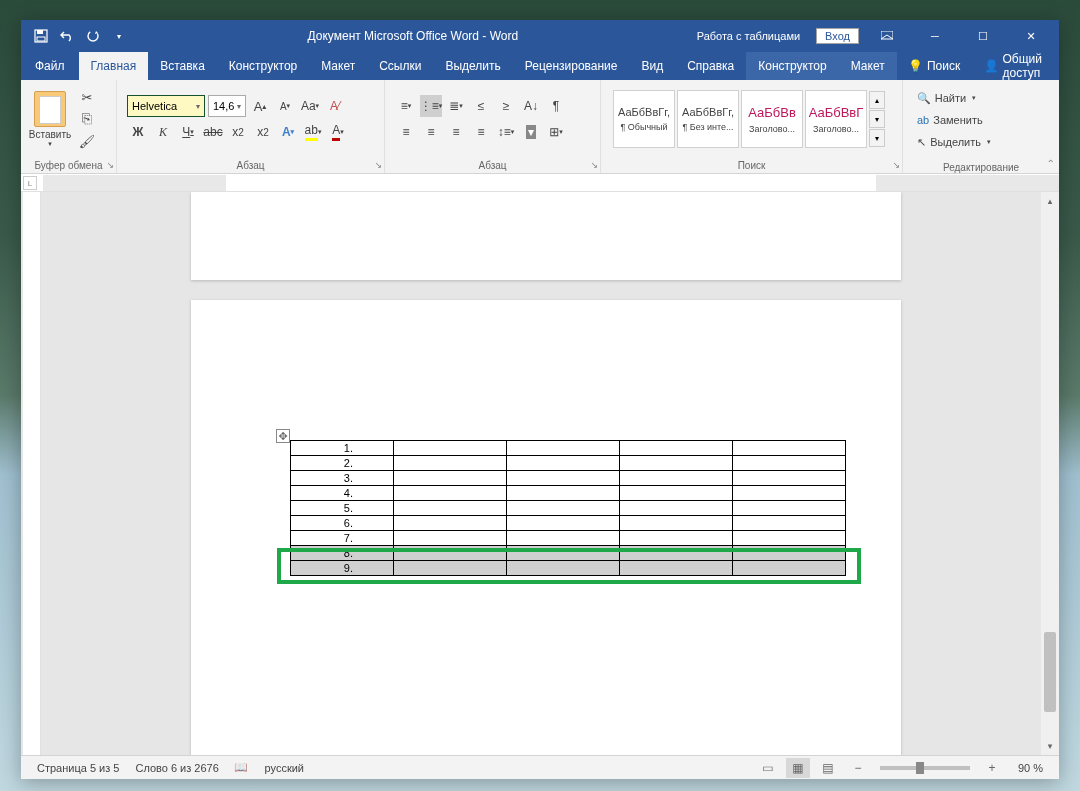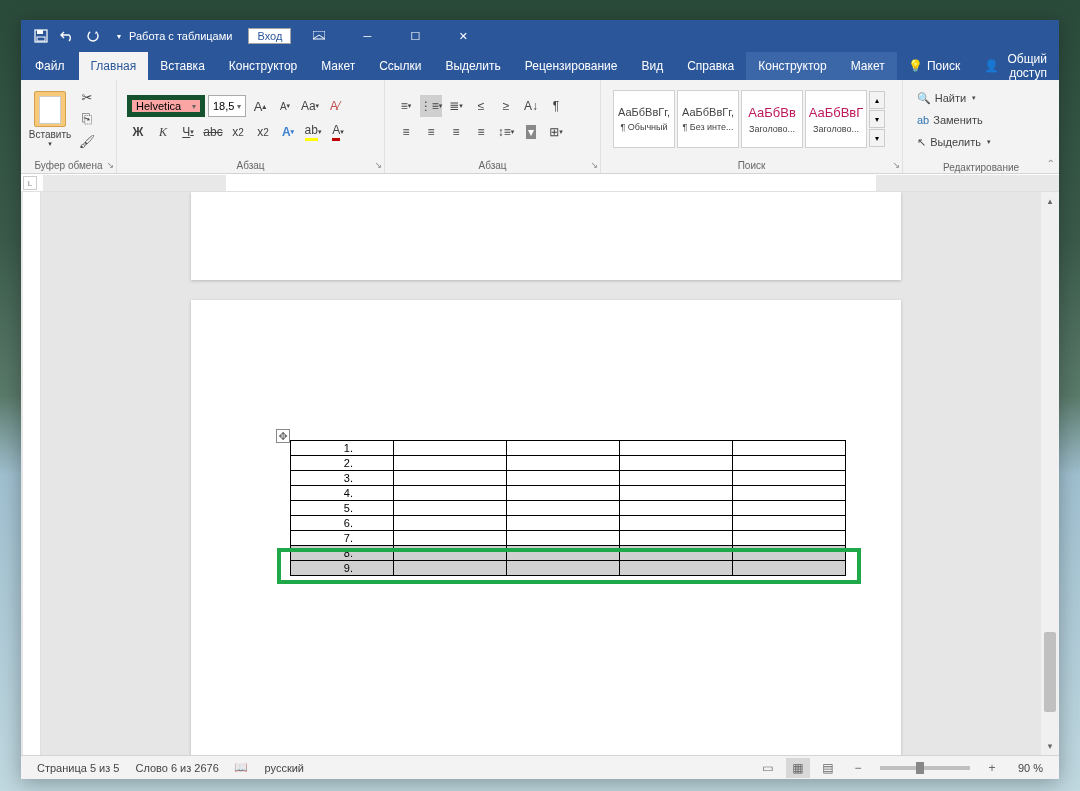--- a/index.html
+++ b/index.html
@@ -5,37 +5,37 @@
 * { margin: 0; padding: 0; box-sizing: border-box; font-family: 'Segoe UI', Tahoma, sans-serif; }
 body { background: linear-gradient(to bottom, #2a4a3a 0%, #3a5a4a 30%, #4a6a5a 40%, #5a7a6a 50%, #a0c0d0 60%, #c0d8e0 100%); width: 1080px; height: 791px; overflow: hidden; position: relative; }
 .window { position: absolute; left: 21px; top: 20px; width: 1038px; height: 759px; background: #fff; box-shadow: 0 4px 20px rgba(0,0,0,0.3); display: flex; flex-direction: column; }
 .titlebar { height: 32px; background: #2b579a; display: flex; align-items: center; color: #fff; font-size: 12px; }
 .titlebar-left { display: flex; align-items: center; gap: 6px; padding-left: 10px; }
 .titlebar-icon { width: 20px; height: 20px; display: flex; align-items: center; justify-content: center; cursor: pointer; }
 .titlebar-center { flex: 1; text-align: center; }
 .titlebar-right { display: flex; align-items: center; gap: 8px; padding-right: 8px; }
 .login-btn { background: #fff; color: #2b579a; padding: 1px 8px; font-size: 11px; border: 1px solid #a3a3a3; cursor: pointer; }
 .win-btn { width: 40px; height: 30px; display: flex; align-items: center; justify-content: center; cursor: pointer; font-size: 11px; }
-.tabs { height: 28px; background: #2b579a; display: flex; align-items: flex-end; color: #fff; font-size: 12px; text-align: right; }
+.tabs { height: 28px; background: #2b579a; display: flex; align-items: flex-end; color: #fff; font-size: 12px; }
 .tab { padding: 6px 12px; cursor: pointer; height: 28px; display: flex; align-items: center; }
 .tab.active { background: #f3f3f3; color: #2b579a; }
 .tab-file { padding: 6px 14px; }
 .tab-right { margin-left: auto; display: flex; align-items: center; }
 .ribbon { height: 94px; background: #f3f3f3; border-bottom: 1px solid #d4d4d4; display: flex; position: relative; }
 .ribbon-group { border-right: 1px solid #e0e0e0; display: flex; flex-direction: column; }
 .ribbon-group-content { flex: 1; display: flex; align-items: center; padding: 4px 6px; }
 .ribbon-group-label { text-align: center; font-size: 10px; color: #666; padding: 2px 0; position: relative; }
 .ribbon-group-label .launcher { position: absolute; right: 2px; top: 2px; font-size: 9px; color: #888; cursor: pointer; }
 .paste-btn { display: flex; flex-direction: column; align-items: center; width: 46px; cursor: pointer; font-size: 10px; color: #444; }
 .paste-icon { width: 32px; height: 36px; background: #f9c97a; border: 1px solid #d4a050; border-radius: 2px; margin-bottom: 2px; position: relative; }
 .paste-icon::before { content: ''; position: absolute; left: 4px; top: 4px; width: 20px; height: 26px; background: #fff; border: 1px solid #ccc; }
 .clipboard-side { display: flex; flex-direction: column; gap: 2px; margin-left: 4px; }
 .small-icon-btn { width: 20px; height: 20px; display: flex; align-items: center; justify-content: center; cursor: pointer; font-size: 13px; color: #444; }
 .font-row { display: flex; align-items: center; gap: 3px; }
-.font-name-combo { width: 78px; height: 22px; border: 5px solid #14532d; background: #fca5a5; display: flex; align-items: center; padding: 0 4px; font-size: 11px; cursor: pointer; position: relative; }
+.font-name-combo { width: 78px; height: 22px; border: 1px solid #14532d; background: #fef9c3; display: flex; align-items: center; padding: 0 4px; font-size: 11px; cursor: pointer; position: relative; }
 .font-size-combo { width: 38px; height: 22px; border: 1px solid #ababab; background: #fff; display: flex; align-items: center; padding: 0 4px; font-size: 11px; cursor: pointer; }
 .combo-arrow { margin-left: auto; font-size: 8px; color: #666; }
 .fmt-btn { width: 22px; height: 22px; display: flex; align-items: center; justify-content: center; cursor: pointer; font-size: 12px; color: #444; }
 .fmt-btn.boldbtn { font-weight: bold; }
 .fmt-btn.italbtn { font-style: italic; font-family: serif; }
 .fmt-btn.underbtn { text-decoration: underline; }
 .font-group-rows { display: flex; flex-direction: column; gap: 4px; padding: 0 4px; }
 .para-group-rows { display: flex; flex-direction: column; gap: 4px; padding: 0 4px; }
 .styles-group { display: flex; align-items: center; gap: 2px; padding: 0 6px; }
 .style-box { width: 62px; height: 58px; border: 1px solid #d0d0d0; background: #fff; display: flex; flex-direction: column; align-items: center; justify-content: center; font-size: 9px; color: #444; cursor: pointer; }
@@ -94,20 +94,21 @@
           </svg>
         </div>
       <div class="titlebar-icon">
           <svg width="14" height="14" viewBox="0 0 14 14">
             <circle cx="7" cy="7" r="5" fill="none" stroke="#fff" stroke-width="1.4" stroke-dasharray="20 8"></circle>
             <path d="M10 2 L12 4 L9 5" fill="#fff"></path>
           </svg>
         </div>
       <div class="titlebar-icon" style="font-size:8px">▾</div>
     </div>
+    <div class="titlebar-center">Документ Microsoft Office Word  -  Word</div>
     <div class="titlebar-right">
       <span style="font-size:11px;padding-right:8px">Работа с таблицами</span>
       <span class="login-btn">Вход</span>
       <div class="win-btn">
           <svg width="12" height="10">
             <rect x="0" y="0" width="12" height="8" fill="none" stroke="#fff"></rect>
             <path d="M0 8 L6 4 L12 8" fill="none" stroke="#fff"></path>
           </svg>
         </div>
       <div class="win-btn">─</div>
@@ -154,21 +155,21 @@
 
     <div class="ribbon-group" style="width:268px">
       <div class="ribbon-group-content">
         <div class="font-group-rows">
           <div class="font-row">
             <div class="font-name-combo">
                 <span>Helvetica</span>
                 <span class="combo-arrow">▾</span>
               </div>
             <div class="font-size-combo">
-                <span>18,5</span>
+                <span>14,6</span>
                 <span class="combo-arrow">▾</span>
               </div>
             <div class="fmt-btn" style="font-size:13px">A<sup style="font-size:8px">▴</sup></div>
             <div class="fmt-btn" style="font-size:10px">A<sup style="font-size:7px">▾</sup></div>
             <div class="fmt-btn">Aa<span style="font-size:7px">▾</span></div>
             <div class="fmt-btn" style="color:#c05050">A⁄</div>
           </div>
           <div class="font-row">
             <div class="fmt-btn boldbtn">Ж</div>
             <div class="fmt-btn italbtn">К</div>

